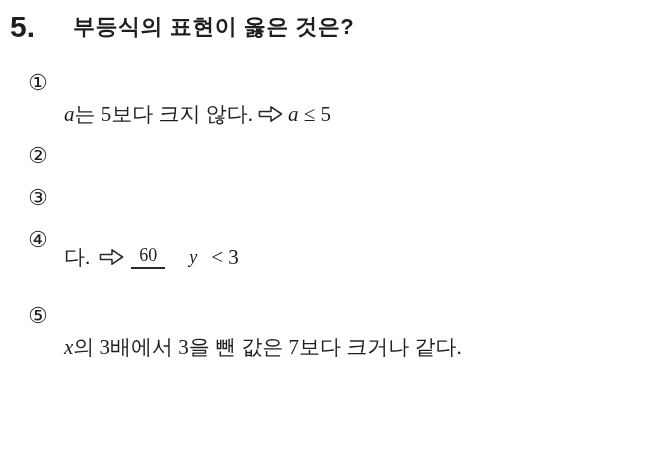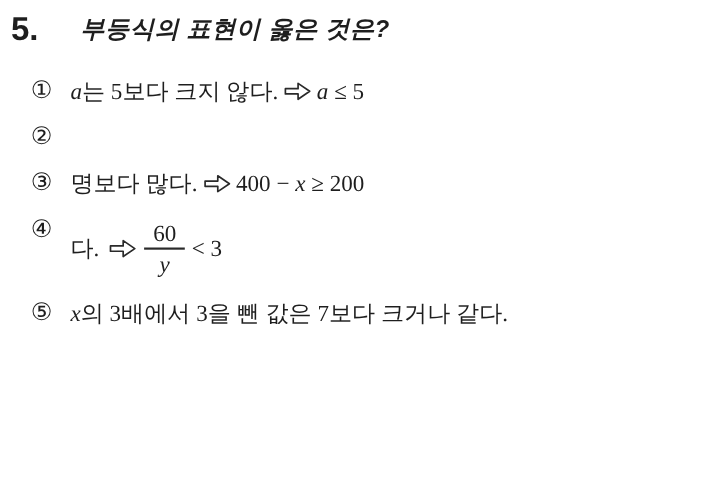--- a/index.html
+++ b/index.html
@@ -11,33 +11,33 @@
     font-family:"Liberation Serif","DejaVu Serif",serif;
     padding:8px 12px 0 10px;
     overflow:hidden;
   }
   .header {
     display:flex; align-items:flex-start; gap:38px;
     margin:2px 0 22px 0;
     font-family:"Liberation Sans","DejaVu Sans",sans-serif;
   }
   .number { font-size:30px; font-weight:700; line-height:1.1; }
-  .title  { font-size:22px; font-weight:700; line-height:1.4; letter-spacing:0.5px; padding-top:2px;font-style:italic; }
+  .title  { font-size:22px; font-weight:700; line-height:1.4; letter-spacing:0.5px; padding-top:2px; }
   .option { display:flex; margin:0 0 6px 18px; }
   .marker {
     flex:0 0 36px; font-size:22px; line-height:36px;
     font-family:"DejaVu Sans","Liberation Sans",sans-serif;
   }
   .body { flex:1; font-size:21px; line-height:36px; }
-  .line { white-space:nowrap; }
+  .line { white-space:nowrap;margin-top:31px; }
   .var  { font-style:italic; }
   .arrow { width:25px; height:20px; vertical-align:-3px; margin:0 5px; }
   .frac {
-    display:inline-flex; flex-direction:column; align-items:center;
-    line-height:1.15; margin:0 2px; font-size:21px;
+    display:inline-flex; align-items:center;
+    line-height:1.15; margin:0 2px; font-size:18px;gap:16px;
   }
   .frac .num { padding:0 8px 1px; border-bottom:2px solid #2a2a2a; }
   .frac .den { padding:1px 8px 0; }
   .frac-line { height:70px; display:flex; align-items:center; }
   .frac-line .mr { margin-right:4px; }
   .frac-line .ml { margin-left:4px; }
 </style>
 </head>
 <body>
 
@@ -61,23 +61,20 @@
 
     <div class="option">
       <span class="marker">②</span>
       <div class="body">
       </div>
     </div>
 
     <div class="option">
       <span class="marker">③</span>
       <div class="body">
-        <div class="line"><span>명보다 많다.</span><svg class="arrow" viewBox="0 0 26 20">
-              <path d="M1.5 7.5 H13.5 V2.5 L24.5 10 L13.5 17.5 V12.5 H1.5 Z" fill="#ffffff" stroke="#2a2a2a" stroke-width="1.6" stroke-linejoin="round"></path>
-            </svg><span>400 − </span><span class="var">x</span><span> ≥ 200</span></div>
       </div>
     </div>
 
     <div class="option">
       <span class="marker">④</span>
       <div class="body">
         <div class="frac-line">
           <span class="mr">다.</span>
           <svg class="arrow" viewBox="0 0 26 20">
               <path d="M1.5 7.5 H13.5 V2.5 L24.5 10 L13.5 17.5 V12.5 H1.5 Z" fill="#ffffff" stroke="#2a2a2a" stroke-width="1.6" stroke-linejoin="round"></path>

